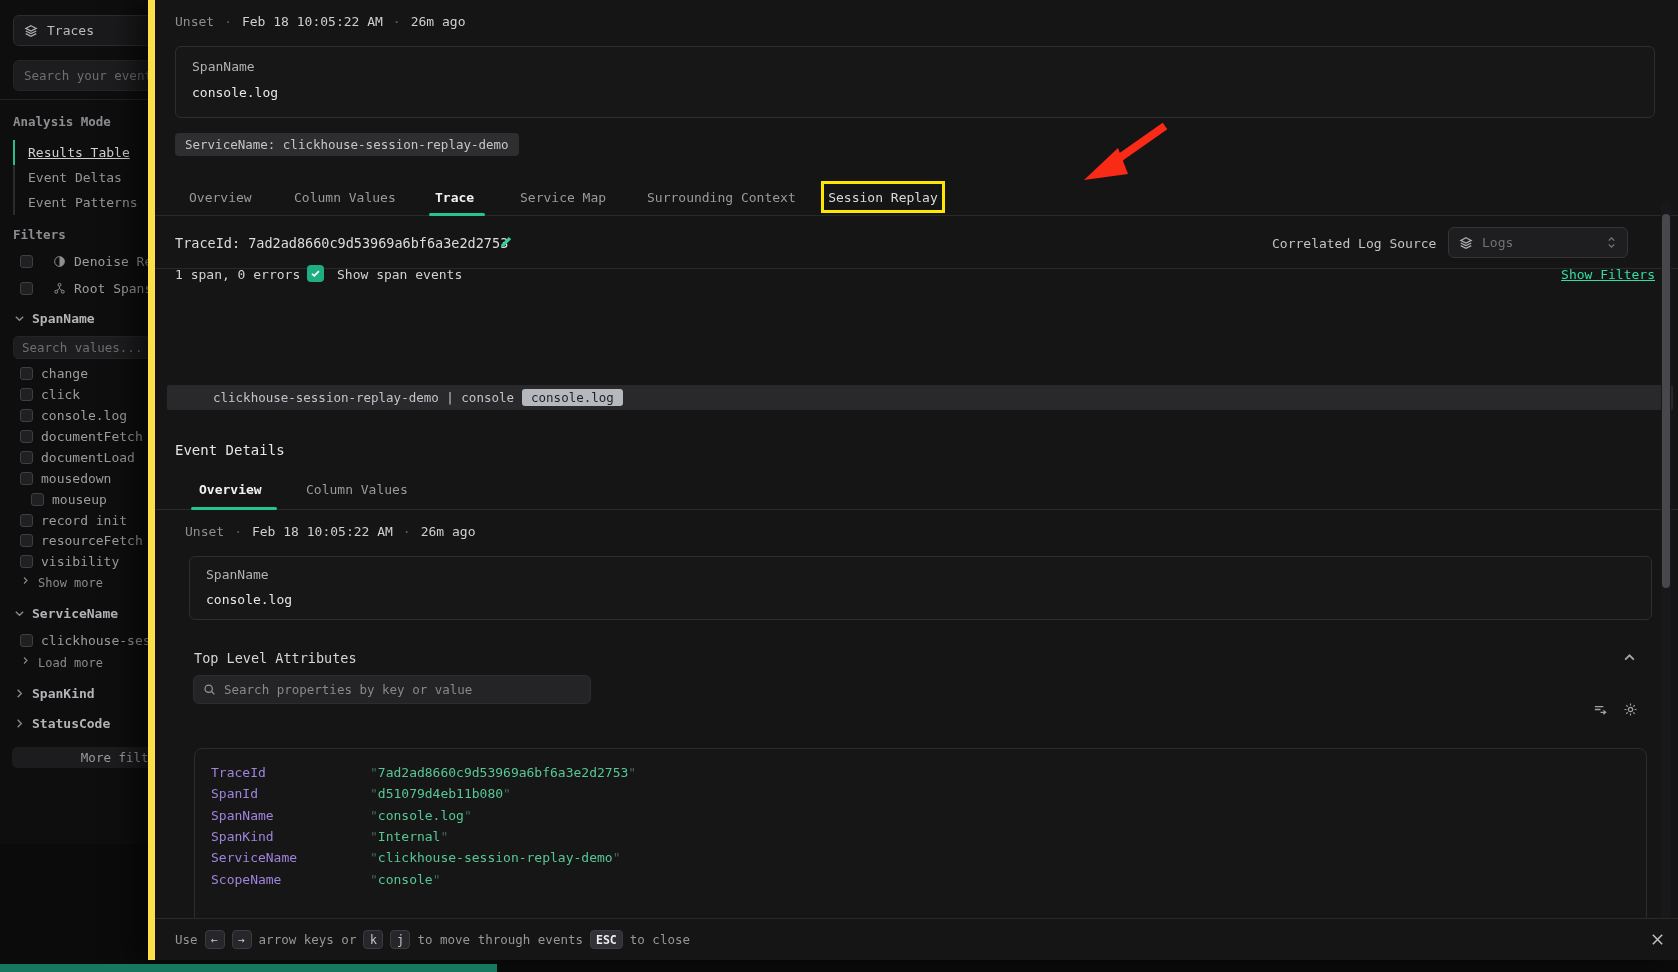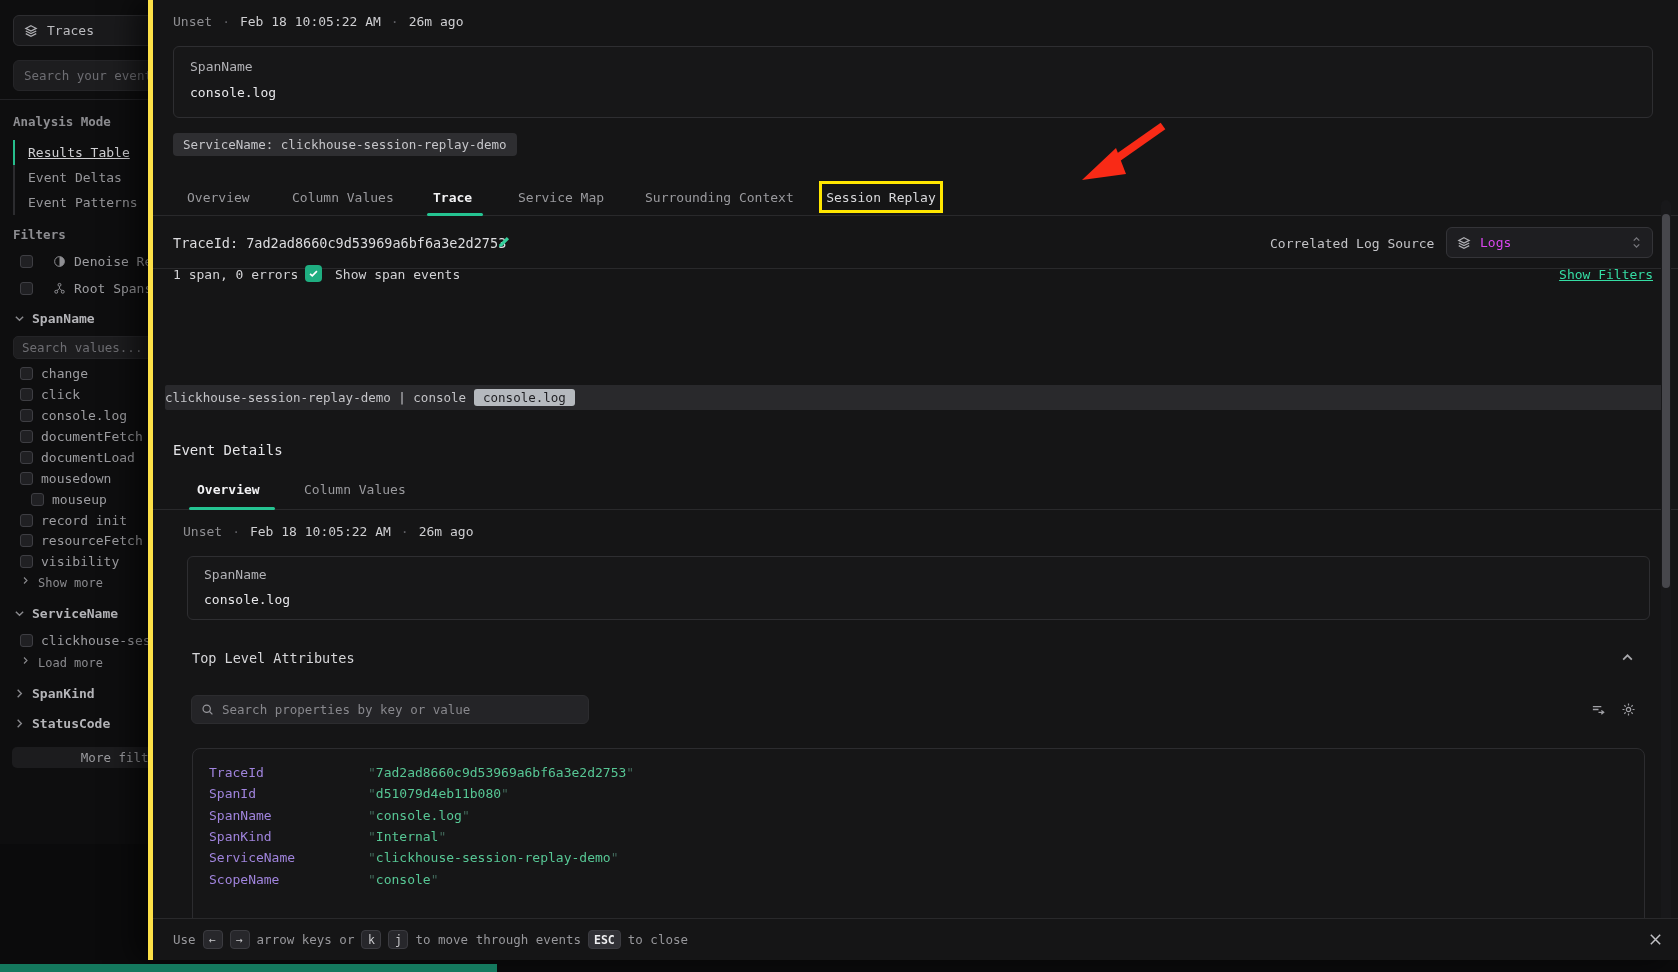--- a/index.html
+++ b/index.html
@@ -42,21 +42,21 @@
   .more-link { position:absolute; display:flex; align-items:flex-start; gap:8px; color:#8a8a8e; font-size:12px; cursor:pointer; }
   .more-filters-btn {
     position:absolute; left:12px; top:747px; width:228px; height:21px;
     background:#1c1c1e; border-radius:5px; color:#9a9a9e; font-size:12.5px;
     display:flex; align-items:center; justify-content:center; cursor:pointer;
   }
 
   
   .drawer {
     position:absolute; left:148px; top:0; width:1530px; height:960px;
-    background:#151516; border-left:5px solid #fde047;
+    background:#151516; border-left:7px solid #fde047;
     box-shadow:-14px 0 26px rgba(0,0,0,.55); overflow:hidden;
   }
   .d-header { position:absolute; left:20px; top:14px; display:flex; gap:10px; align-items:center; font-size:13px; }
   .dim { color:#8e8e92; } .sep { color:#606065; } .lt { color:#cfcfd2; }
   .span-card {
     position:absolute; border:1px solid #2e2e31; border-radius:6px; background:#171718;
   }
   .span-card .k { position:absolute; left:16px; top:12px; color:#b2b2b6; font-size:13px; }
   .span-card .v { position:absolute; left:16px; top:38px; color:#e7e7ea; font-size:13px; }
   .svc-badge {
@@ -68,47 +68,47 @@
   .tab.active { color:#f2f2f4; font-weight:bold; }
   .tab-underline { position:absolute; top:35px; height:3px; background:#25c492; border-radius:2px; }
   .hl-box { position:absolute; left:666px; top:3px; width:124px; height:32px; border:3px solid #ffe600; display:flex; align-items:center; justify-content:center; }
   .hl-box .tabtext { color:#d9d9dc; font-size:13px; }
 
   .traceid-row { position:absolute; left:0; top:216px; width:1530px; height:53px; border-bottom:1px solid #29292b; }
   .traceid-txt { position:absolute; left:20px; top:19px; color:#dcdcdf; font-size:13.5px; }
   .pencil { position:absolute; left:344px; top:19px; color:#35d09c; cursor:pointer; }
   .cls-label { position:absolute; left:1117px; top:20px; color:#c3c3c7; font-size:13px; }
   .log-select {
-    position:absolute; left:1293px; top:11px; width:207px; height:31px;
+    position:absolute; left:1293px; top:11px; width:180px; height:31px;
     background:#1e1e21; border:1px solid #343438; border-radius:6px;
-    display:flex; align-items:center; gap:9px; padding:0 10px; color:#d946ef; cursor:pointer;
+    display:flex; align-items:center; gap:9px; padding:0 10px; color:#737373; cursor:pointer;
   }
   .log-select .updown { margin-left:auto; color:#77777c; }
 
   .summary-row { position:absolute; left:0; top:256px; width:1530px; height:40px; }
   .sum-txt { position:absolute; left:20px; top:11px; color:#d2d2d5; }
   .chk-on { position:absolute; left:152px; top:9px; width:17px; height:17px; background:#1fae81; border-radius:4px; display:flex; align-items:center; justify-content:center; cursor:pointer; }
   .sse-label { position:absolute; left:182px; top:11px; color:#d2d2d5; }
   .show-filters { position:absolute; right:30px; top:11px; color:#35dda4; text-decoration:underline; cursor:pointer; }
 
   .waterfall { position:absolute; left:12px; top:385px; width:1506px; height:25px; background:#29292c; border-radius:2px; display:flex; align-items:center; cursor:pointer; }
-  .wf-label { color:#c4c4c8; font-size:12.5px; }
+  .wf-label { margin-left:46px; color:#c4c4c8; font-size:12.5px; }
   .wf-chip { margin-left:8px; background:#b5b9be; color:#1e1e21; font-size:12.5px; padding:1px 9px; border-radius:3px; }
 
   .ed-title { position:absolute; left:20px; top:442px; color:#e4e4e7; font-size:14px; }
   .ed-tabs { position:absolute; left:0; top:468px; width:1530px; height:42px; border-bottom:1px solid #29292b; }
   .ed-tab { position:absolute; top:0; height:42px; display:flex; align-items:center; color:#9a9a9e; font-size:13px; cursor:pointer; }
   .ed-tab.active { color:#f2f2f4; font-weight:bold; }
   .ed-underline { position:absolute; left:36px; top:39px; width:86px; height:3px; background:#25c492; border-radius:2px; }
   .unset2 { position:absolute; left:30px; top:524px; display:flex; gap:10px; align-items:center; font-size:13px; }
 
   .tl-head { position:absolute; left:39px; top:650px; color:#d6d6d9; font-size:13.5px; }
   .tl-collapse { position:absolute; left:1468px; top:651px; color:#a9a9ad; cursor:pointer; }
   .prop-search {
-    position:absolute; left:38px; top:695px; width:398px; height:29px;
+    position:absolute; left:38px; top:675px; width:398px; height:29px;
     background:#242427; border:1px solid #2c2c2f; border-radius:6px;
     display:flex; align-items:center; gap:8px; padding:0 9px;
   }
   .prop-search input { background:transparent; border:none; outline:none; color:#bfbfc3; font-family:inherit; font-size:12.5px; width:100%; }
   .prop-search input::placeholder { color:#88888d; }
   .row-icon { position:absolute; top:702px; color:#a0a0a5; cursor:pointer; }
 
   .attrs-card { position:absolute; left:39px; top:748px; width:1453px; height:240px; border:1px solid #2c2c2f; border-radius:8px; background:#161617; }
   .attr-row { display:flex; height:21.3px; align-items:center; font-size:13px; }
   .attr-rows { padding:13px 0 0 16px; }

